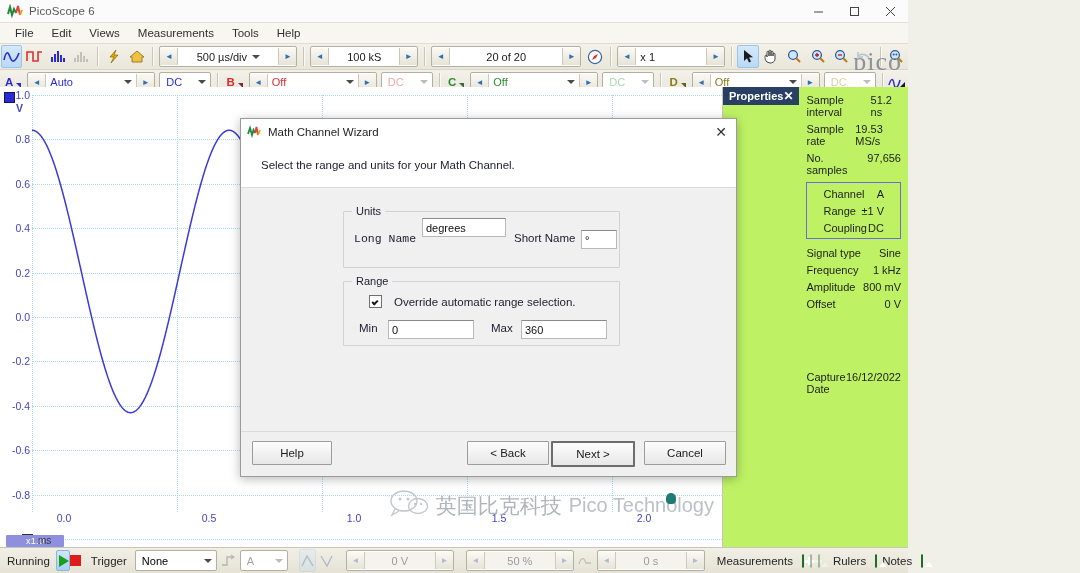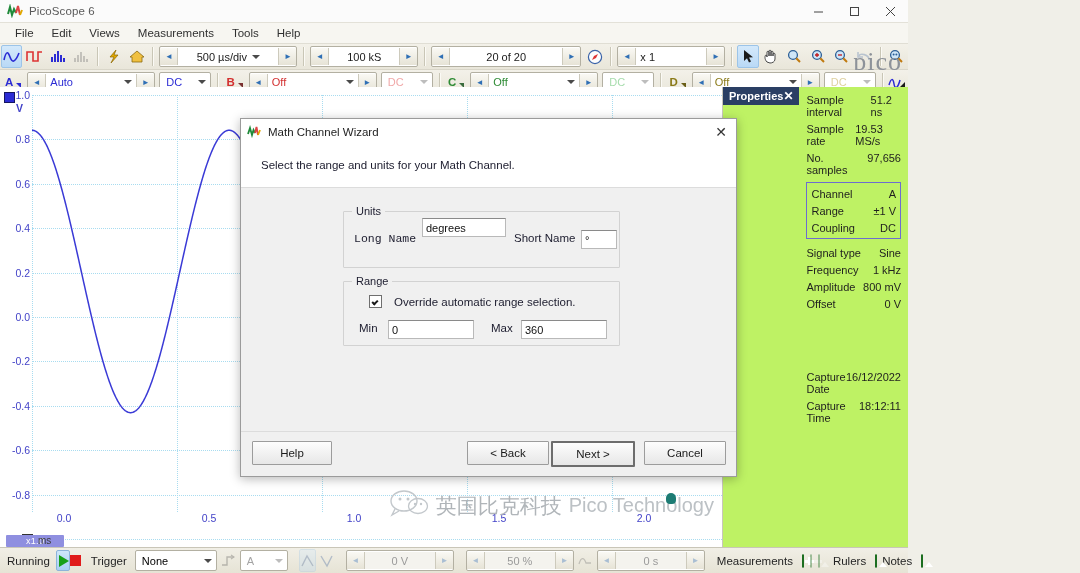--- a/index.html
+++ b/index.html
@@ -138,21 +138,21 @@
   .props{width:185px;background:#bef264;border-left:1px solid #c8c6bb;display:flex;flex-direction:row;}
   .props-head{
     height:18px;background:#2a3f64;color:#fff;display:flex;align-items:center;
     padding:0 6px;font-weight:bold;font-size:11px;justify-content:space-between;
   }
   .props-head .x{cursor:default;font-size:12px;font-weight:bold;}
   .props-body{flex:1;padding:4px 7px 0 7px;position:relative;}
   .prow{display:flex;justify-content:space-between;font-size:11px;color:#232323;padding:2.5px 0;}
   .prow .k{color:#1e1e1e;}
   .prow .v{color:#1e1e1e;}
-  .pbox{border:1px solid #6d6dcf;margin:4px 0 5px 0;padding:2px 4px;}
+  .pbox{border:1px solid #6d6dcf;margin:4px 0 5px 0;padding:2px 16px;}
   .pspacer{height:28px;}
 
   
   .status{
     position:absolute;left:0;right:0;bottom:0;height:25px;
     background:linear-gradient(#f1efe6,#e6e3d5);border-top:1px solid #c9c6b8;
     display:flex;align-items:center;padding-left:5px;
   }
   .st-text{font-size:11.5px;color:#242424;padding:0 6px 0 2px;}
   .play-btn{
@@ -624,24 +624,20 @@
           <span class="v">0 V</span>
         </div>
 
         <div class="pspacer"></div>
         <div class="pspacer"></div>
 
         <div class="prow">
           <span class="k">Capture Date</span>
           <span class="v">16/12/2022</span>
         </div>
-        <div class="prow">
-          <span class="k">Capture Time</span>
-          <span class="v">18:12:11</span>
-        </div>
       </div>
     </div>
   </div>
 
   <div class="status">
     <span class="st-text">Running</span>
     <div class="play-btn">
         <div class="tri-green"></div>
       </div>
     <div class="stop-btn">

